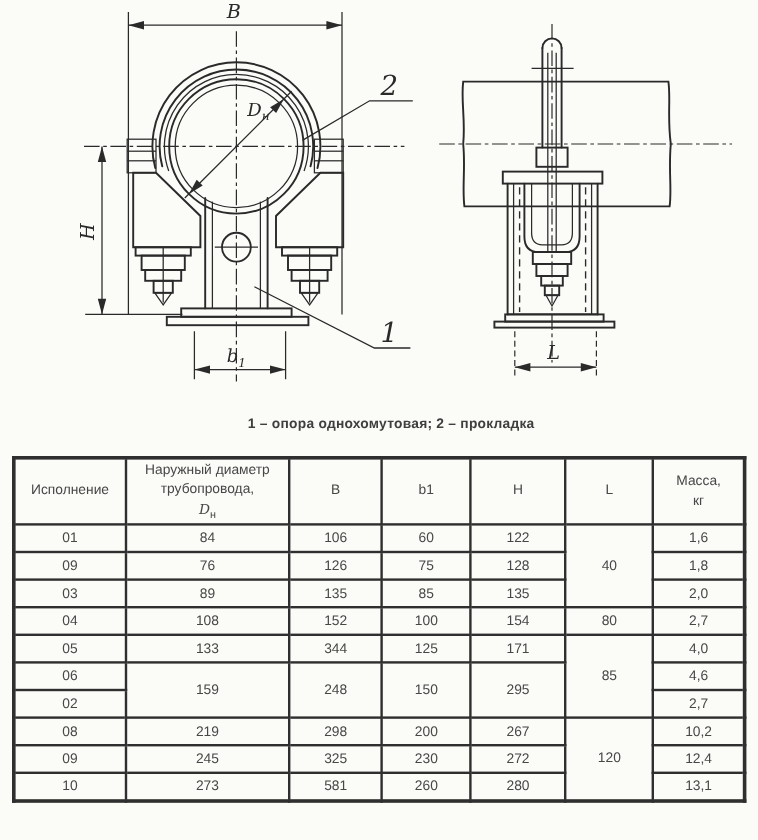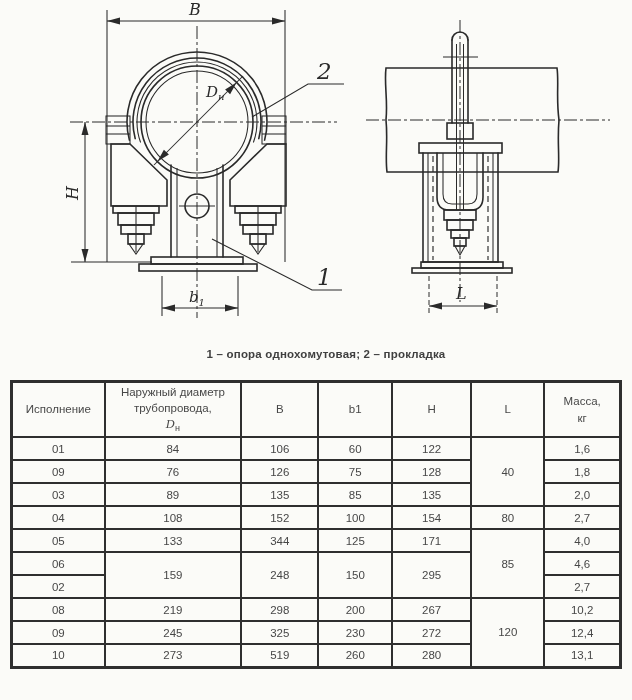--- a/index.html
+++ b/index.html
@@ -320,19 +320,19 @@
         <td>09</td>
         <td>245</td>
         <td>325</td>
         <td>230</td>
         <td>272</td>
         <td>12,4</td>
       </tr>
       <tr>
         <td>10</td>
         <td>273</td>
-        <td>519</td>
+        <td>581</td>
         <td>260</td>
         <td>280</td>
         <td>13,1</td>
       </tr>
     </tbody>
 </table>
 
 </body></html>

